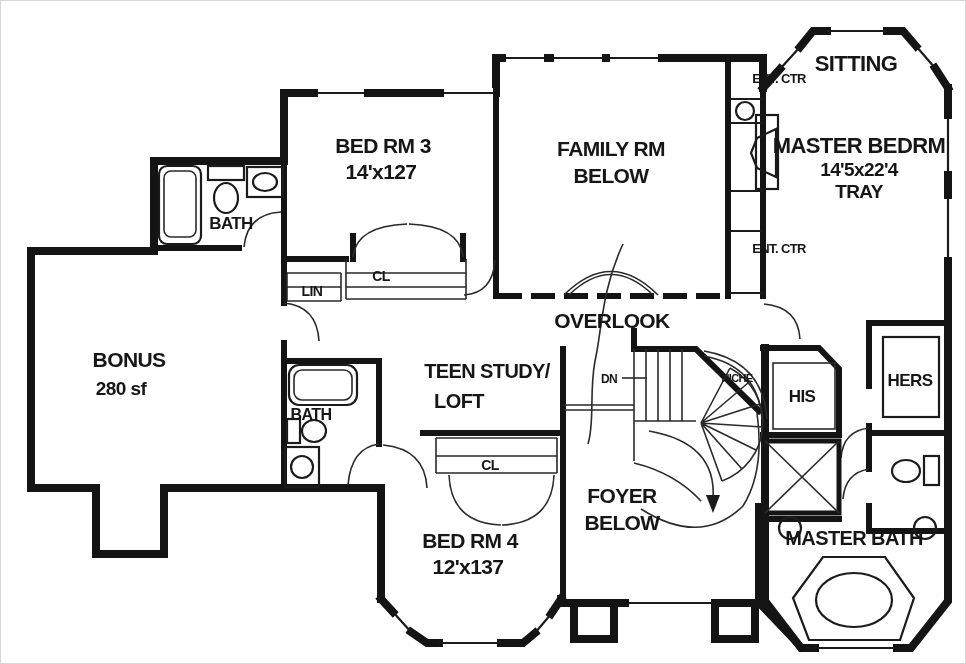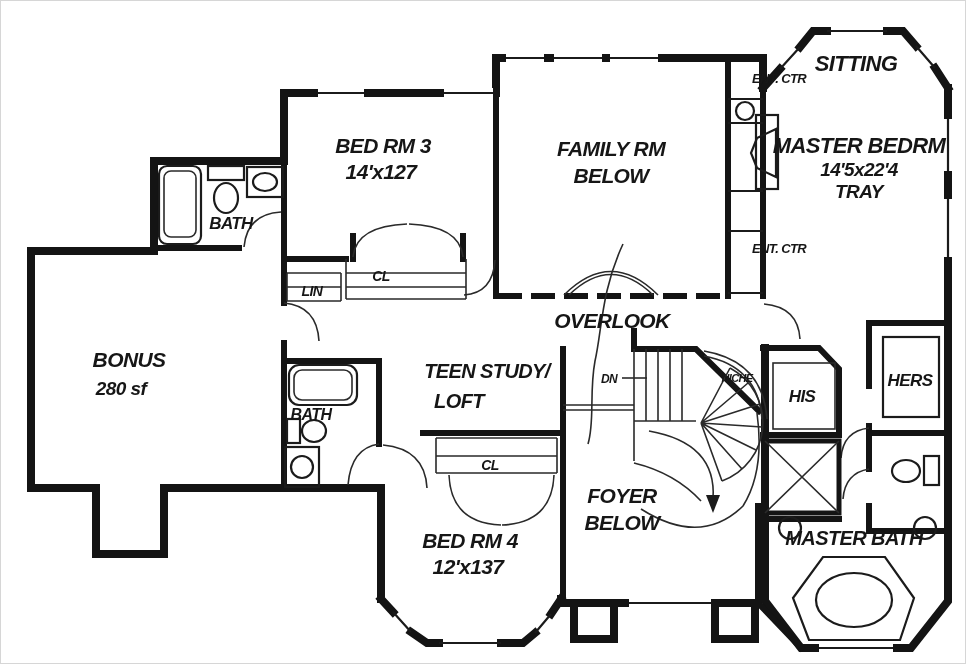--- a/index.html
+++ b/index.html
@@ -1,20 +1,19 @@
 <!DOCTYPE html>
 <html><head>
 <meta charset="utf-8">
 <style>
   html,body{margin:0;padding:0;background:#e9e9e9;}
   .plan-wrap{
     width:966px;height:664px;background:#14b8a6;position:relative;
     overflow:hidden;border:1px solid #d6d6d6;box-sizing:border-box;
     font-family:"Liberation Sans",sans-serif;
-    font-style:italic;
   }
   svg{display:block;width:966px;height:664px;}
   .w8{stroke:#141414;stroke-width:8;fill:none;stroke-linecap:square;}
   .w6{stroke:#141414;stroke-width:6;fill:none;stroke-linecap:square;}
   .w5{stroke:#141414;stroke-width:5;fill:none;}
   .t2{stroke:#1b1b1b;stroke-width:2.2;fill:none;}
   .t15{stroke:#2a2a2a;stroke-width:1.6;fill:none;}
   .fixw{fill:#ffffff;}
   .rail{stroke:#141414;stroke-width:6;fill:none;stroke-dasharray:24 9;}
   .lbl{font-family:"Liberation Sans",sans-serif;font-weight:bold;fill:#161616;

